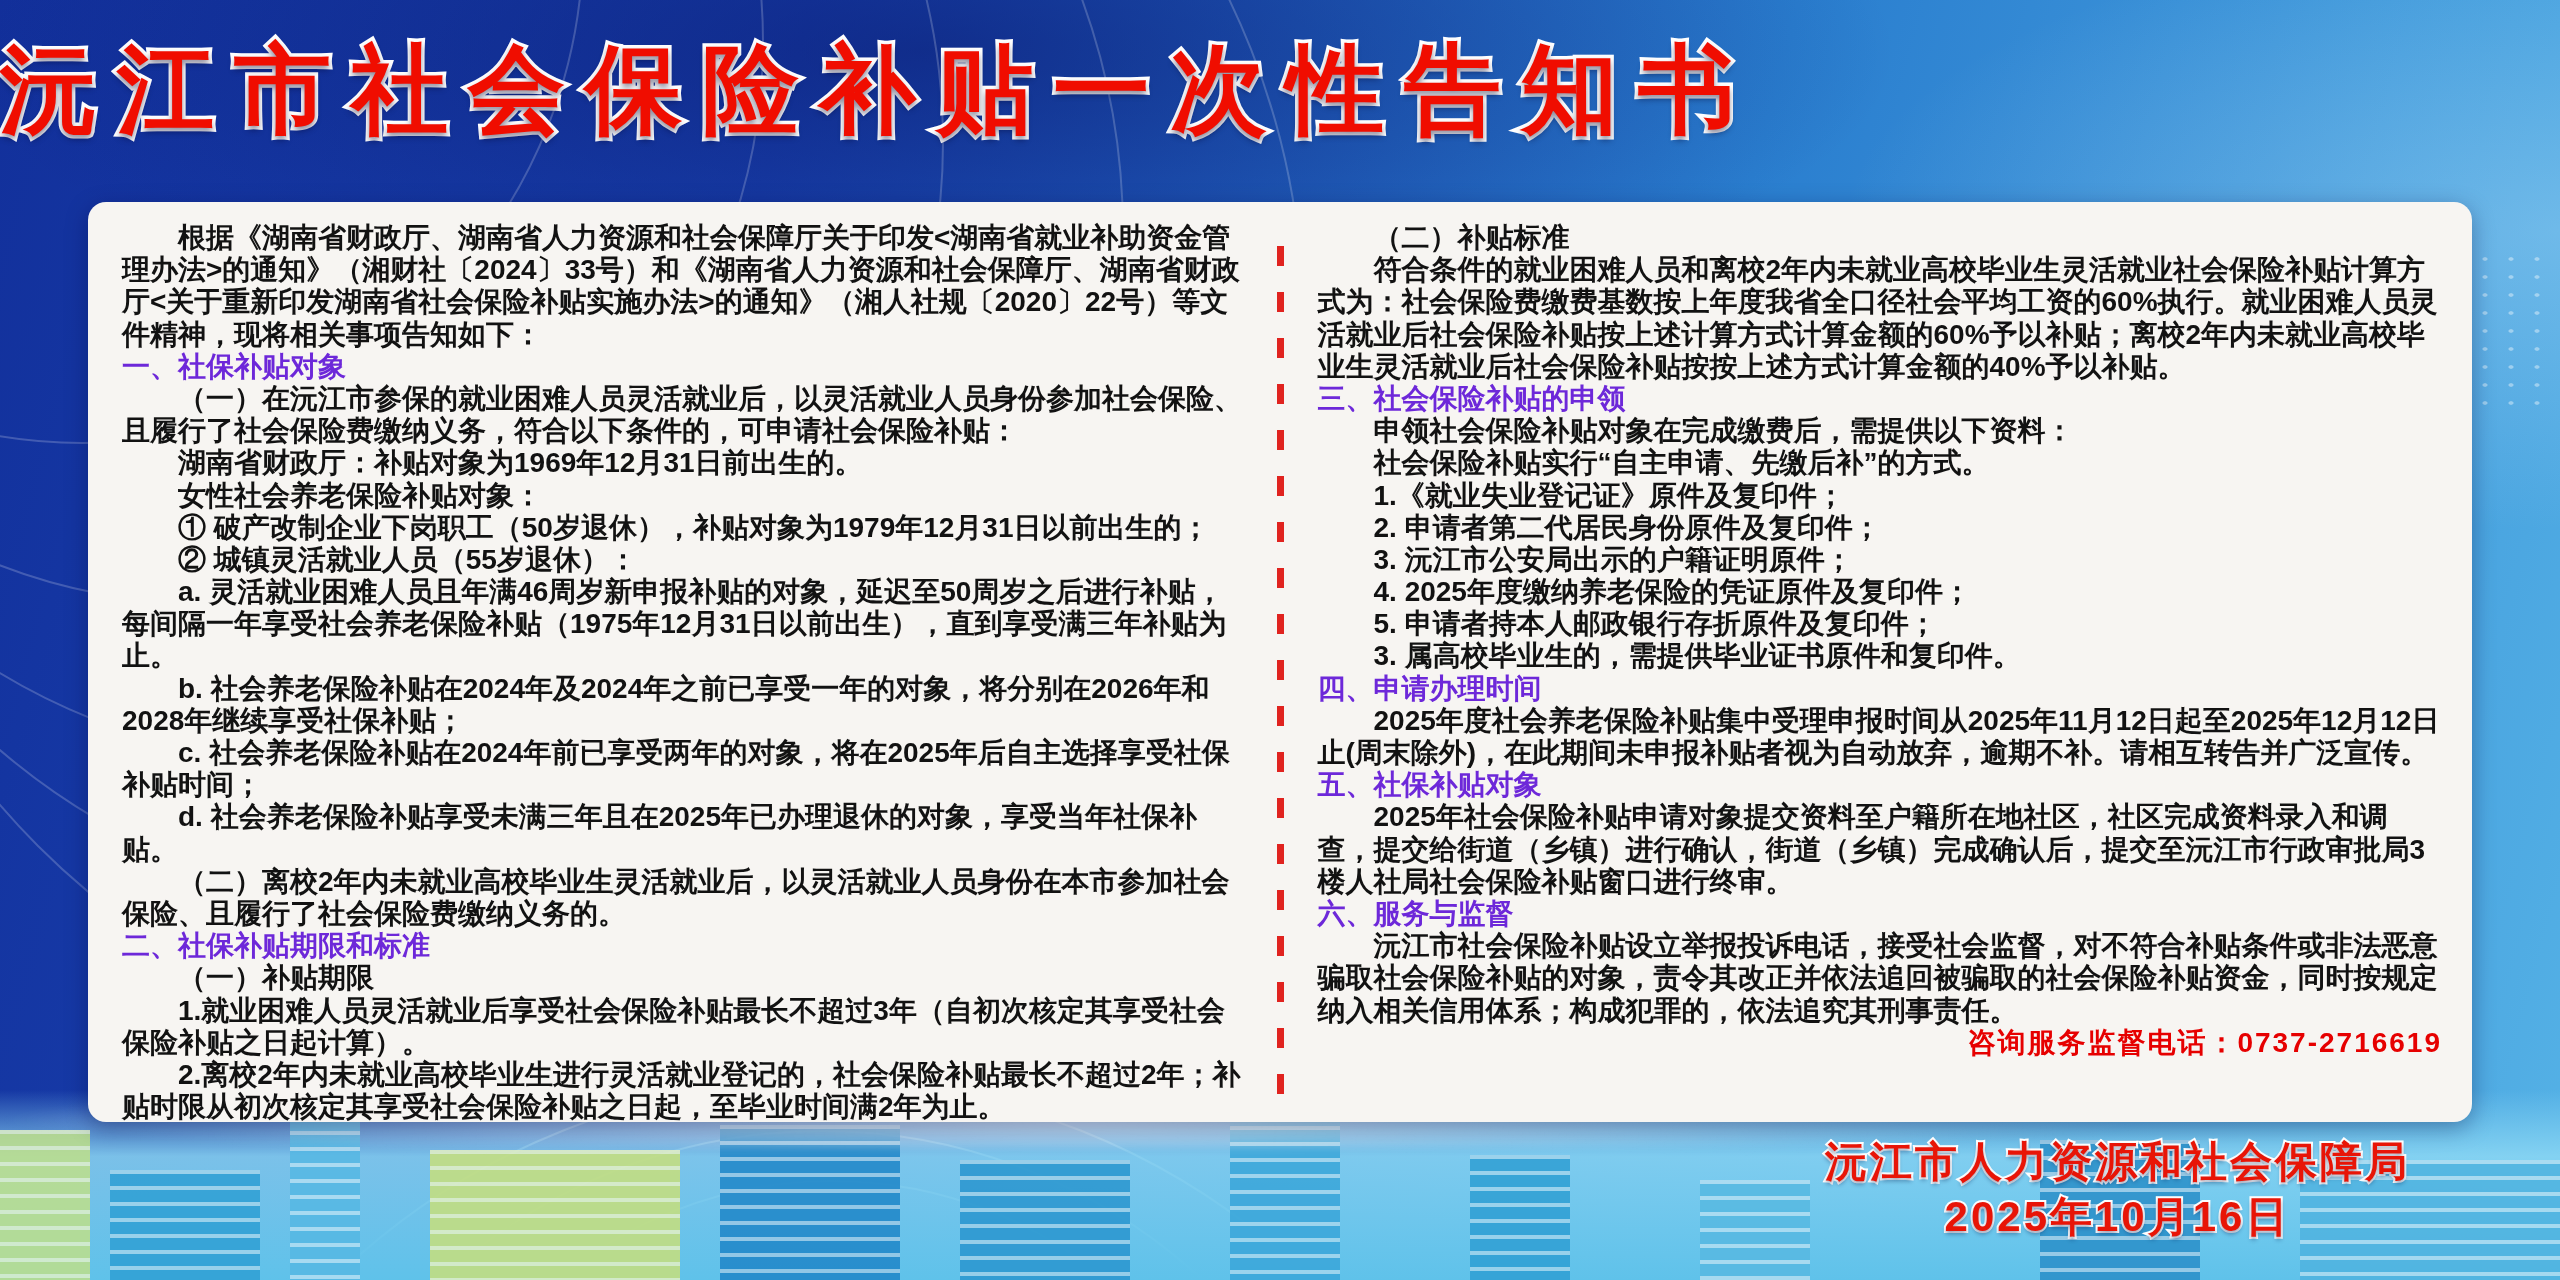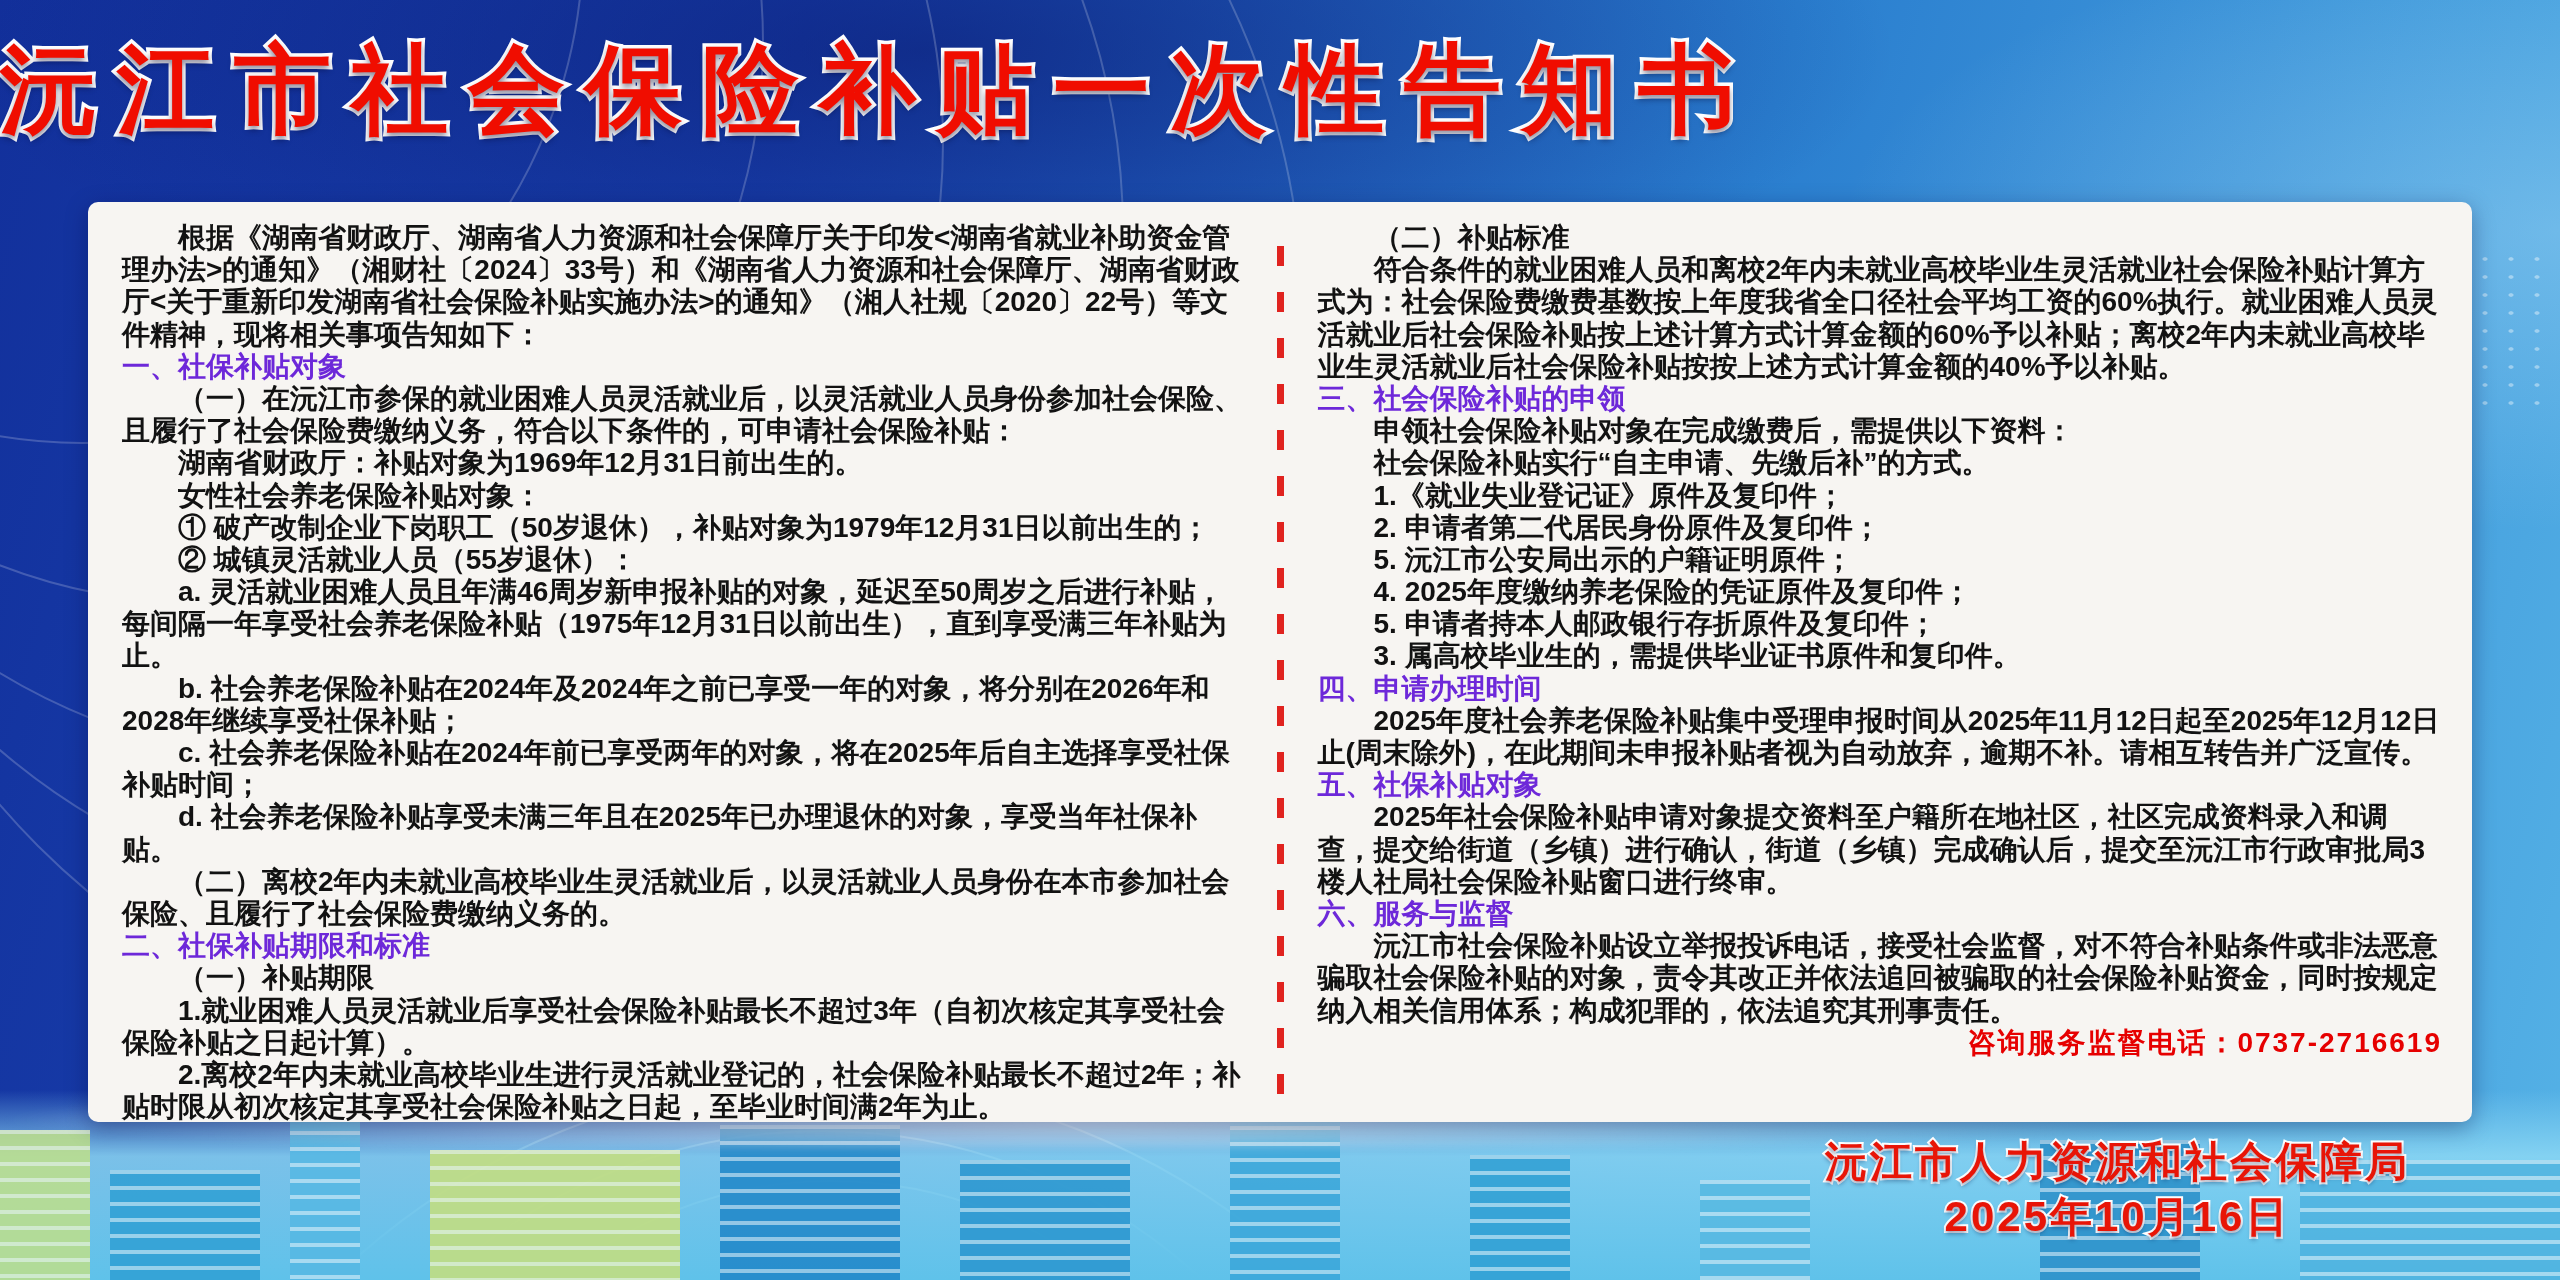--- a/index.html
+++ b/index.html
@@ -42,21 +42,21 @@
   .title{
     position:absolute;left:0;right:0;top:26px;
     font-size:97px;font-weight:900;letter-spacing:20px;white-space:nowrap;
     color:#f00d00;
     -webkit-text-stroke:7px #ffffff;paint-order:stroke fill;
     text-shadow:0 4px 6px rgba(0,0,40,.45);
   }
   
   .panel{
     position:absolute;left:88px;top:202px;width:2384px;height:920px;
-    background:#f7f5f2;border-radius:10px;box-shadow:0 6px 22px rgba(0,10,60,.35);
+    background:#f7f5f2;border-radius:18px;box-shadow:0 6px 22px rgba(0,10,60,.35);
     display:flex;overflow:hidden;
   }
   .col{flex:1 1 0;padding:20px 30px 10px 34px;color:#121212;}
   .col p{margin:0;font-size:28px;line-height:1.15;font-weight:700;text-indent:2em;}
   .col p.sec{color:#6d28d9;text-indent:0;}
   .divider{
     width:7px;margin:44px 0 26px 0;flex:0 0 auto;
     background:repeating-linear-gradient(180deg,#e0231f 0 20px,transparent 20px 46px);
   }
   .hotline{
@@ -127,21 +127,21 @@
     <div class="divider"></div>
 
     <div class="col">
       <p>（二）补贴标准</p>
       <p>符合条件的就业困难人员和离校2年内未就业高校毕业生灵活就业社会保险补贴计算方式为：社会保险费缴费基数按上年度我省全口径社会平均工资的60%执行。就业困难人员灵活就业后社会保险补贴按上述计算方式计算金额的60%予以补贴；离校2年内未就业高校毕业生灵活就业后社会保险补贴按按上述方式计算金额的40%予以补贴。</p>
       <p class="sec">三、社会保险补贴的申领</p>
       <p>申领社会保险补贴对象在完成缴费后，需提供以下资料：</p>
       <p>社会保险补贴实行“自主申请、先缴后补”的方式。</p>
       <p>1.《就业失业登记证》原件及复印件；</p>
       <p>2. 申请者第二代居民身份原件及复印件；</p>
-      <p>5. 沅江市公安局出示的户籍证明原件；</p>
+      <p>3. 沅江市公安局出示的户籍证明原件；</p>
       <p>4. 2025年度缴纳养老保险的凭证原件及复印件；</p>
       <p>5. 申请者持本人邮政银行存折原件及复印件；</p>
       <p>3. 属高校毕业生的，需提供毕业证书原件和复印件。</p>
       <p class="sec">四、申请办理时间</p>
       <p>2025年度社会养老保险补贴集中受理申报时间从2025年11月12日起至2025年12月12日止(周末除外)，在此期间未申报补贴者视为自动放弃，逾期不补。请相互转告并广泛宣传。</p>
       <p class="sec">五、社保补贴对象</p>
       <p>2025年社会保险补贴申请对象提交资料至户籍所在地社区，社区完成资料录入和调查，提交给街道（乡镇）进行确认，街道（乡镇）完成确认后，提交至沅江市行政审批局3楼人社局社会保险补贴窗口进行终审。</p>
       <p class="sec">六、服务与监督</p>
       <p>沅江市社会保险补贴设立举报投诉电话，接受社会监督，对不符合补贴条件或非法恶意骗取社会保险补贴的对象，责令其改正并依法追回被骗取的社会保险补贴资金，同时按规定纳入相关信用体系；构成犯罪的，依法追究其刑事责任。</p>
       <p class="hotline">咨询服务监督电话：0737-2716619</p>

